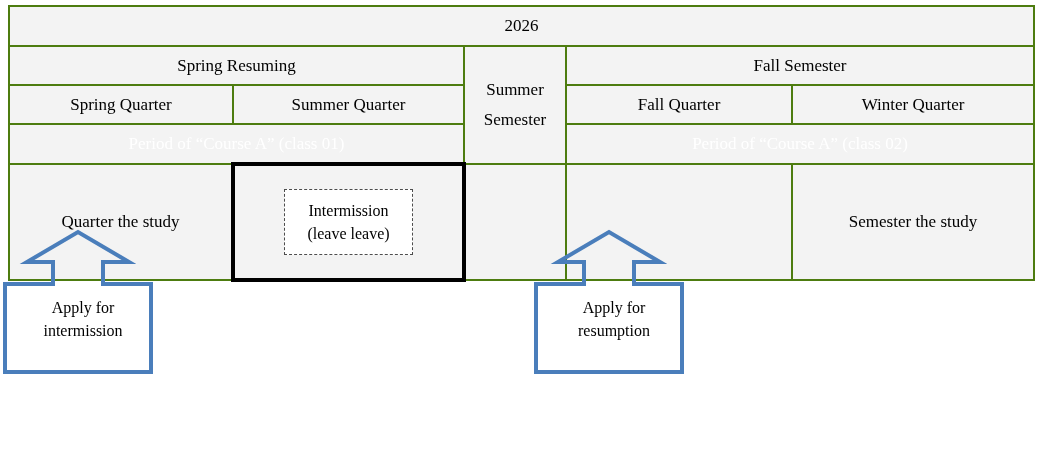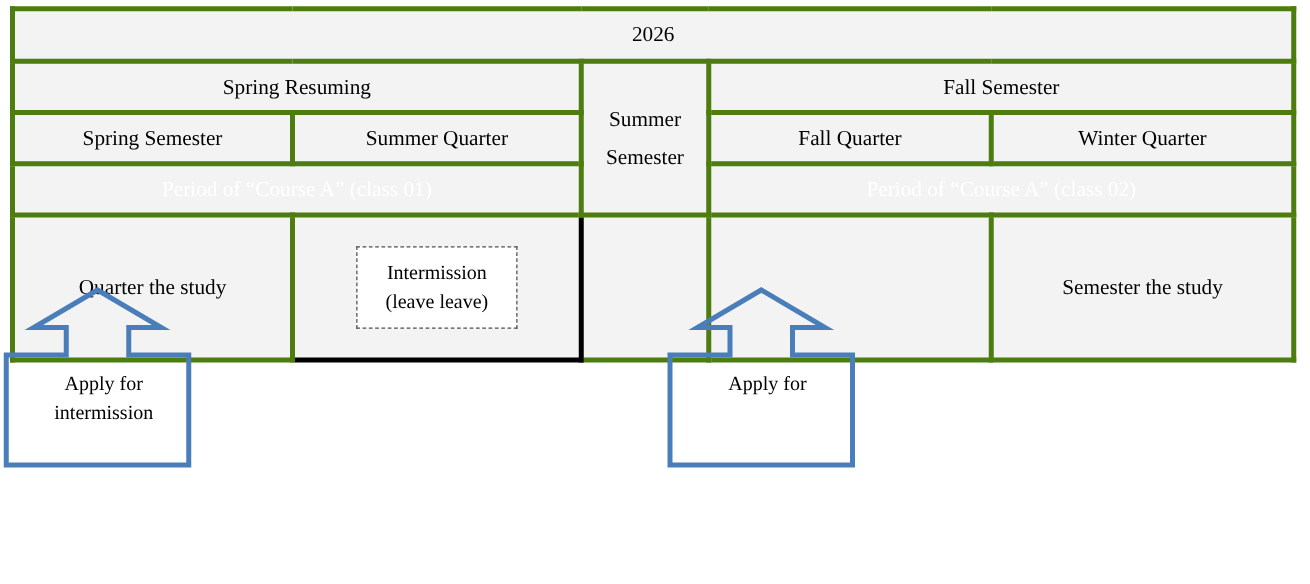--- a/index.html
+++ b/index.html
@@ -22,21 +22,21 @@
   
   .schedule-table {
     position: absolute;
     left: 8px;
     top: 5px;
     width: 1025px;
     border-collapse: collapse;
     table-layout: fixed;
   }
   .schedule-table td {
-    border: 4px solid #4d7c0f;
+    border: 2px solid #4d7c0f;
     text-align: center;
     vertical-align: middle;
     font-size: 17px;
     padding: 0;
     background: #f3f3f3;
   }
 
   .year-cell { height: 38px; }
   .semester-cell { height: 37px; }
   .quarter-cell { height: 37px; }
@@ -119,21 +119,21 @@
       <tr>
         <td class="semester-cell" colspan="2">Spring Resuming</td>
         <td class="vacation-cell" rowspan="3">
           <span>Summer</span>
           <span>Semester</span>
         </td>
         <td class="semester-cell" colspan="2">Fall Semester</td>
       </tr>
 
       <tr>
-        <td class="quarter-cell">Spring Semester</td>
+        <td class="quarter-cell">Spring Quarter</td>
         <td class="quarter-cell">Summer Quarter</td>
         <td class="quarter-cell">Fall Quarter</td>
         <td class="quarter-cell">Winter Quarter</td>
       </tr>
 
       <tr>
         <td class="period-cell" colspan="2">Period of “Course A” (class 01)</td>
         <td class="period-cell" colspan="2">Period of “Course A” (class 02)</td>
       </tr>
 
@@ -161,16 +161,17 @@
       <span>intermission</span>
     </div>
   </div>
 
   <div class="callout" id="callout-resumption">
     <svg width="176" height="148" viewBox="0 0 176 148">
       <path d="M 10 144 L 10 56 L 58 56 L 58 34 L 32 34 L 83 4 L 134 34 L 108 34 L 108 56 L 156 56 L 156 144 Z" fill="none" stroke="#4a7ebb" stroke-width="4" stroke-linejoin="miter"></path>
     </svg>
     <div class="callout-label">
       <span>Apply for</span>
+      <span>resumption</span>
     </div>
   </div>
 
 </div>
 
 </body></html>

